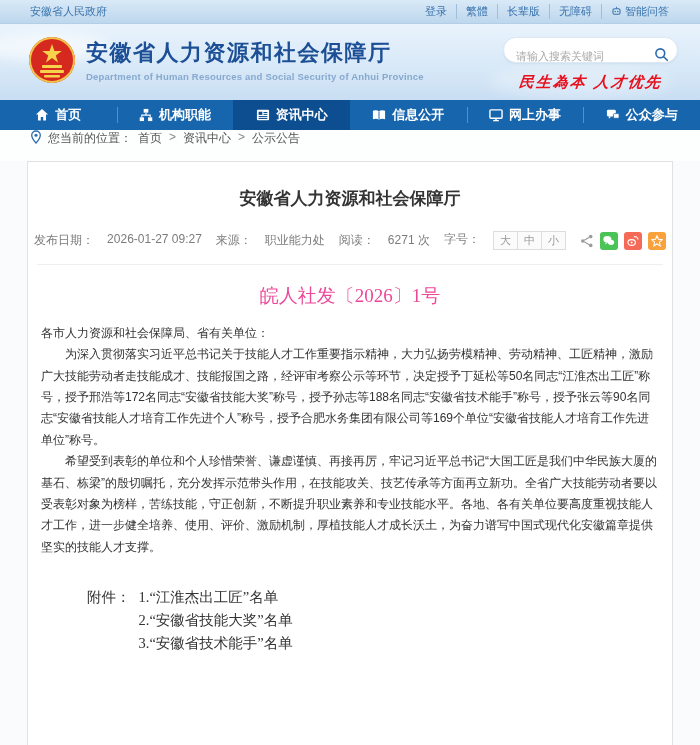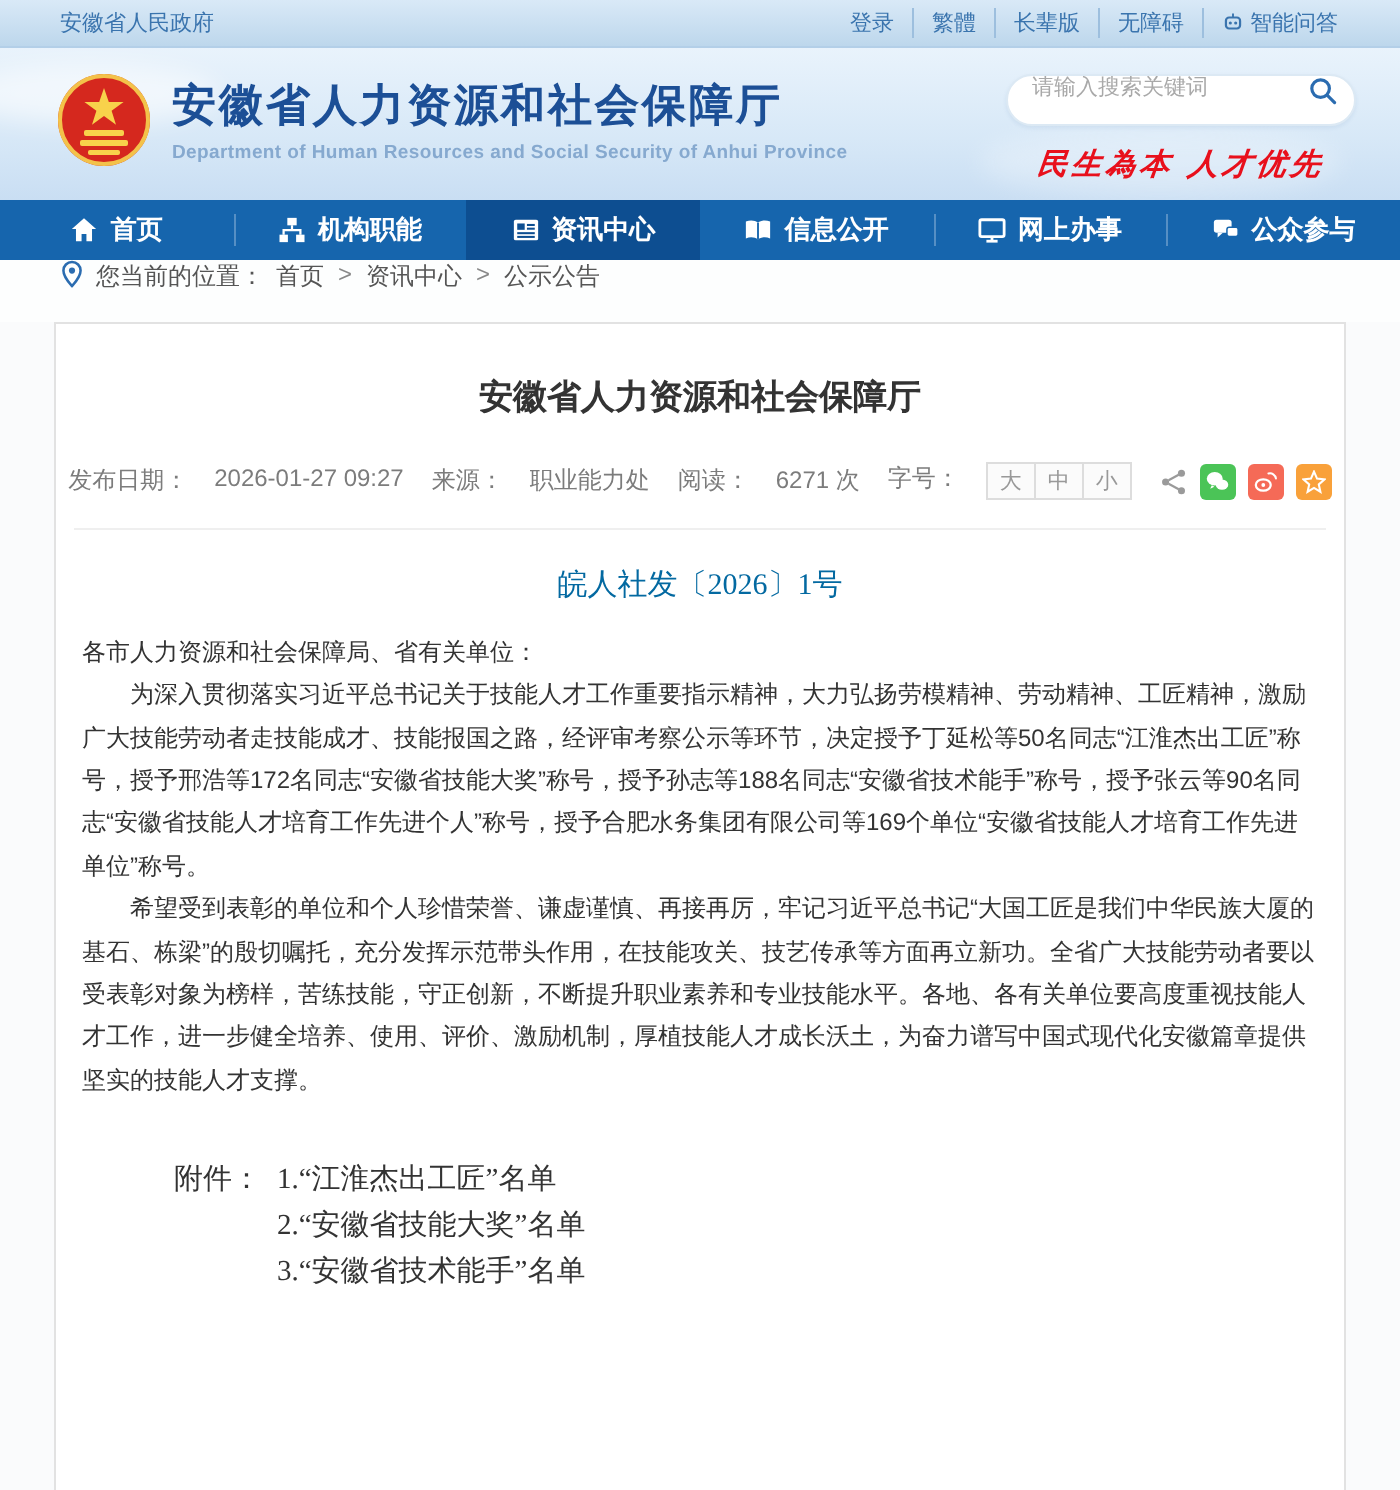--- a/index.html
+++ b/index.html
@@ -27,21 +27,21 @@
     overflow: hidden;
   }
   .cloud { position: absolute; background: rgba(255,255,255,.55); border-radius: 50%; filter: blur(6px); }
   .cloud.c1 { width: 130px; height: 30px; left: -20px; top: 8px; }
   .cloud.c2 { width: 180px; height: 34px; right: 30px; top: 40px; opacity: .5; }
   .brand { position: absolute; left: 28px; top: 12px; display: flex; align-items: center; gap: 10px; cursor: pointer; }
   .brand-text .cn { font-size: 22px; font-weight: bold; color: #1c4f96; letter-spacing: 1.5px; }
   .brand-text .en { font-size: 9.5px; color: #86a9cf; margin-top: 3px; letter-spacing: .2px; font-weight: bold; }
   .header-right { position: absolute; right: 22px; top: 13px; width: 175px; text-align: center; }
   .searchbox {
-    display: flex; align-items: flex-start; height: 26px; background: #fff;
+    display: flex; align-items: flex-end; height: 26px; background: #fff;
     border: 1px solid #dce9f4; border-radius: 13px; padding: 0 8px 0 12px;
     box-shadow: 0 1px 2px rgba(30,80,140,.08);
   }
   .searchbox input {
     border: none; outline: none; flex: 1; font-size: 11px; color: #333; background: transparent; min-width: 0;
   }
   .searchbox input::placeholder { color: #a9a9a9; }
   .search-btn { background: none; border: none; cursor: pointer; display: flex; padding: 0; }
   .slogan {
     margin-top: 10px; color: #e8101c; font-family: "DejaVu Serif", "Liberation Serif", serif;
@@ -87,21 +87,21 @@
   .fs-group span:first-child { border-left: none; }
   .share { display: flex; align-items: center; gap: 6px; }
   .tile { width: 18px; height: 18px; border-radius: 3px; display: flex; align-items: center; justify-content: center; cursor: pointer; }
   .tile.wechat { background: #4bc457; }
   .tile.weibo { background: #f56a57; }
   .tile.fav { background: #f9a13a; }
   .share-plain { cursor: pointer; display: flex; }
 
   
   .docnum {
-    text-align: center; margin: 18px 0 14px; font-size: 15px; color: #0369a1;
+    text-align: center; margin: 18px 0 14px; font-size: 19px; color: #ec4899;
     font-family: "Liberation Serif", "DejaVu Serif", serif;
   }
   .doc-body {
     font-family: Liberation Sans, sans-serif;
     font-size: 12px; color: #333; line-height: 1.78; padding: 0 4px;
   }
   .doc-body p { text-indent: 2em; }
   .doc-body p.no-indent { text-indent: 0; margin-top: 6px; }
 
   .attachments {

